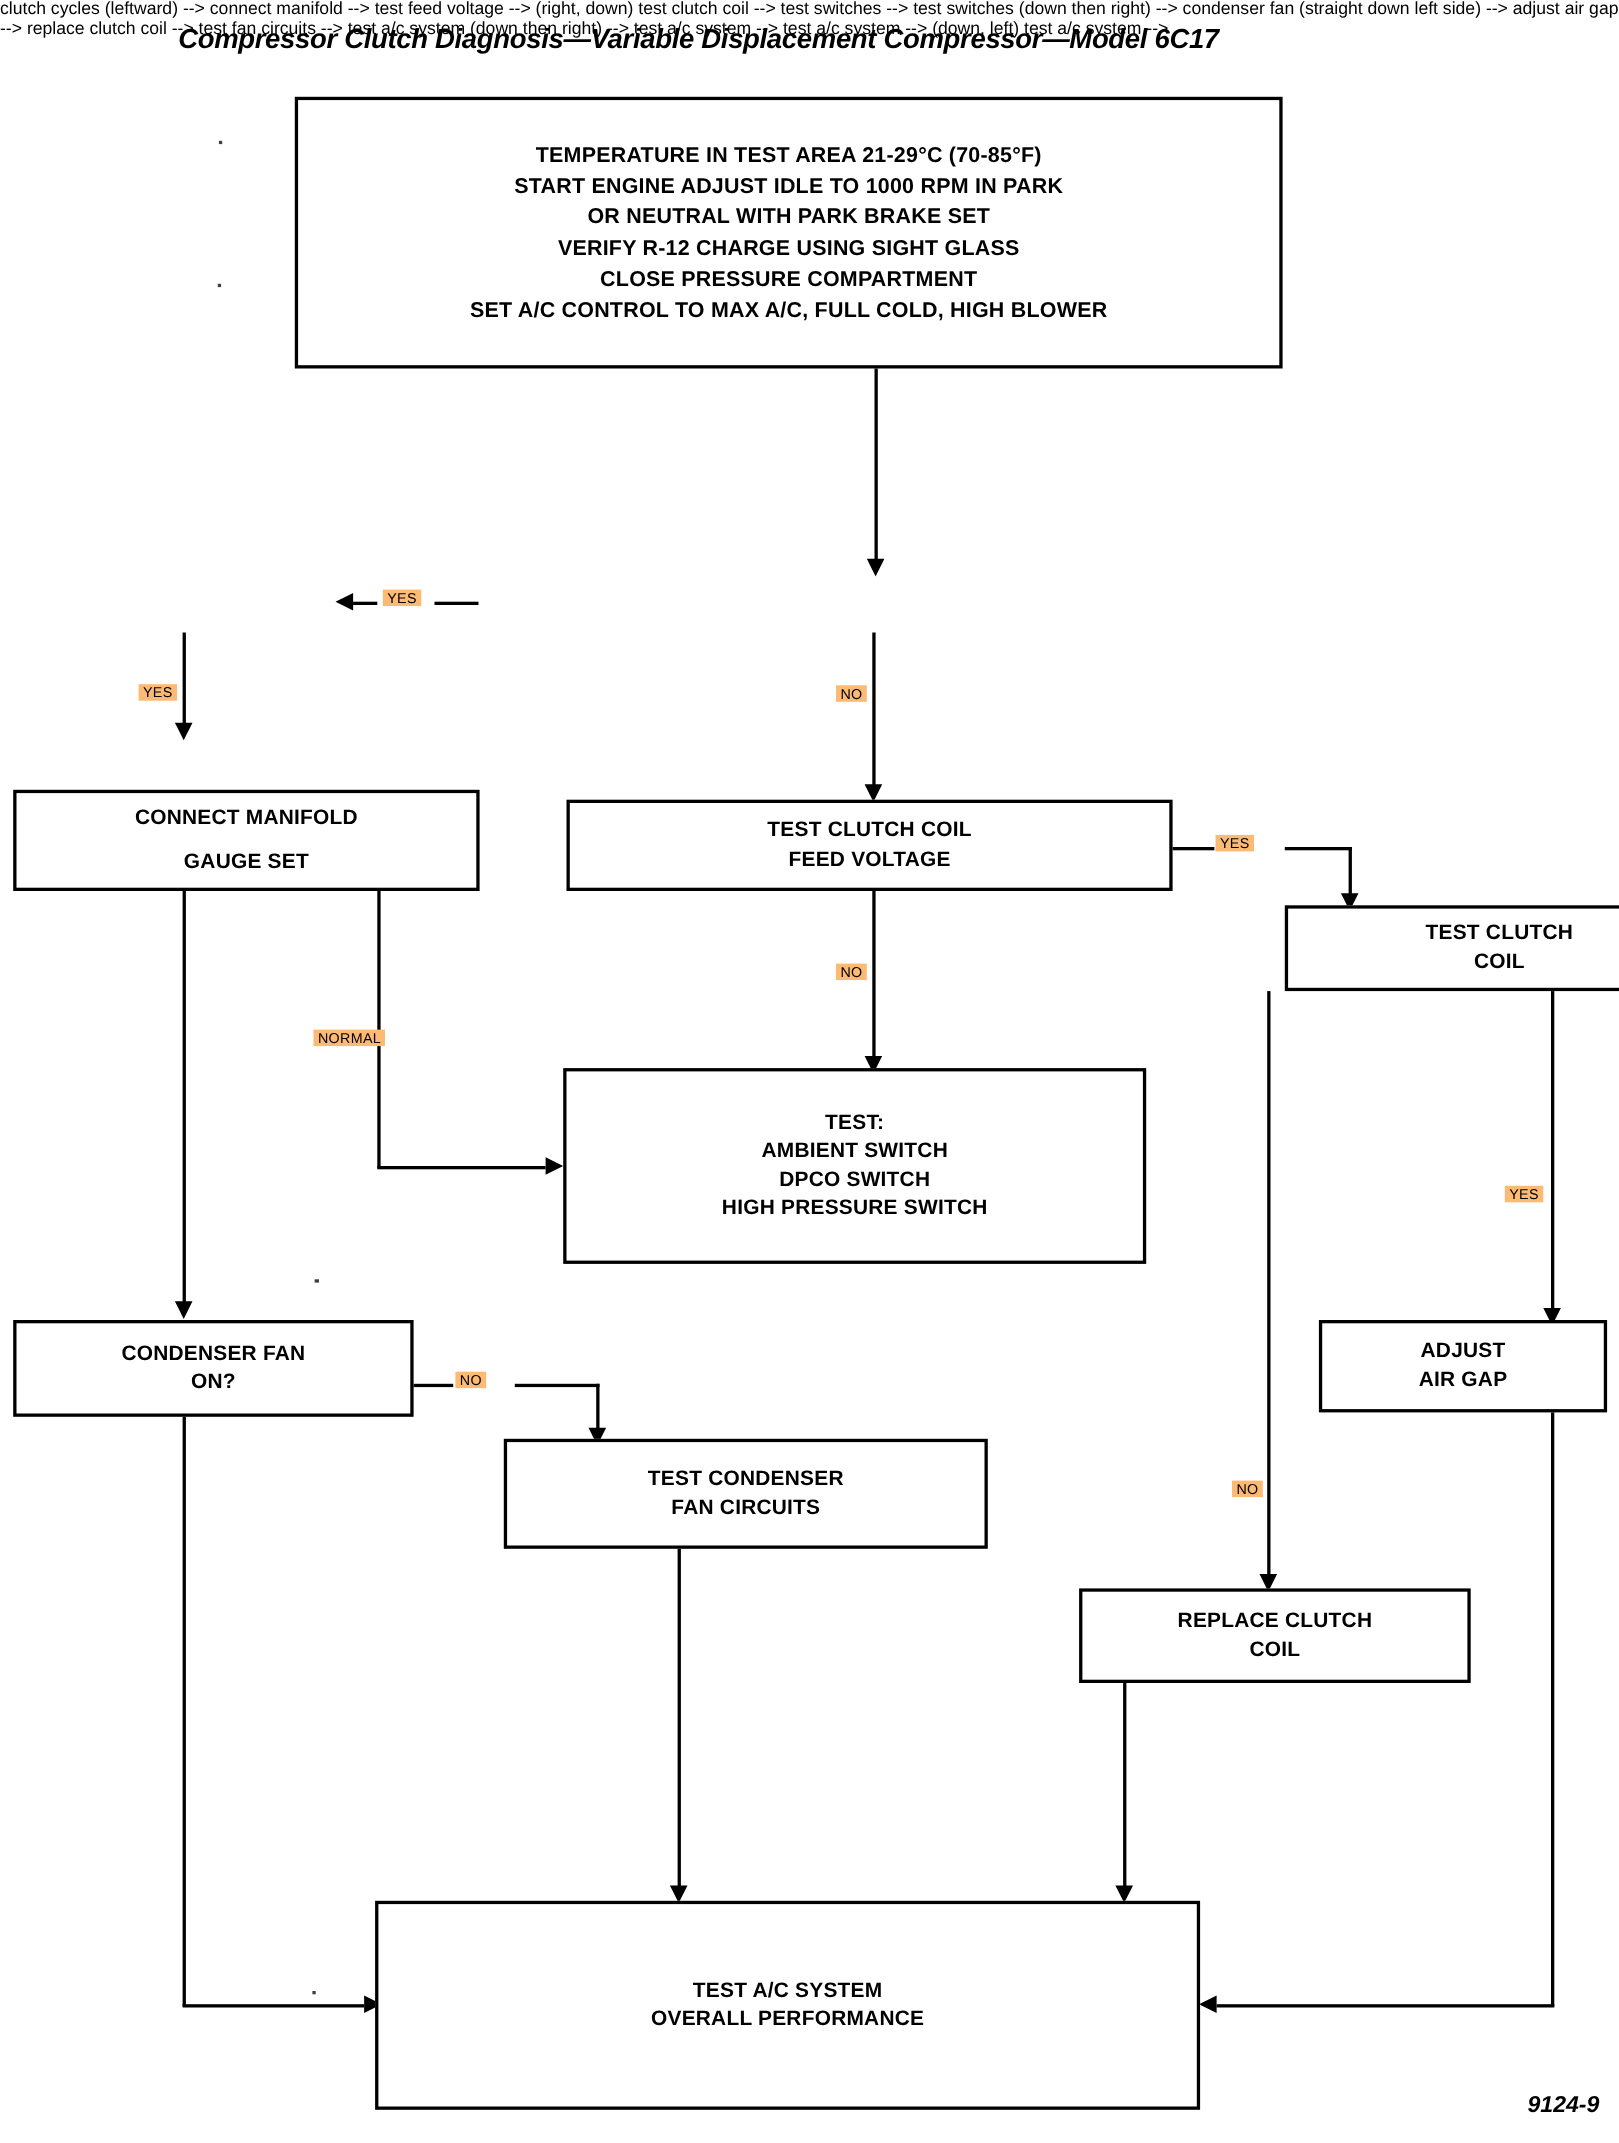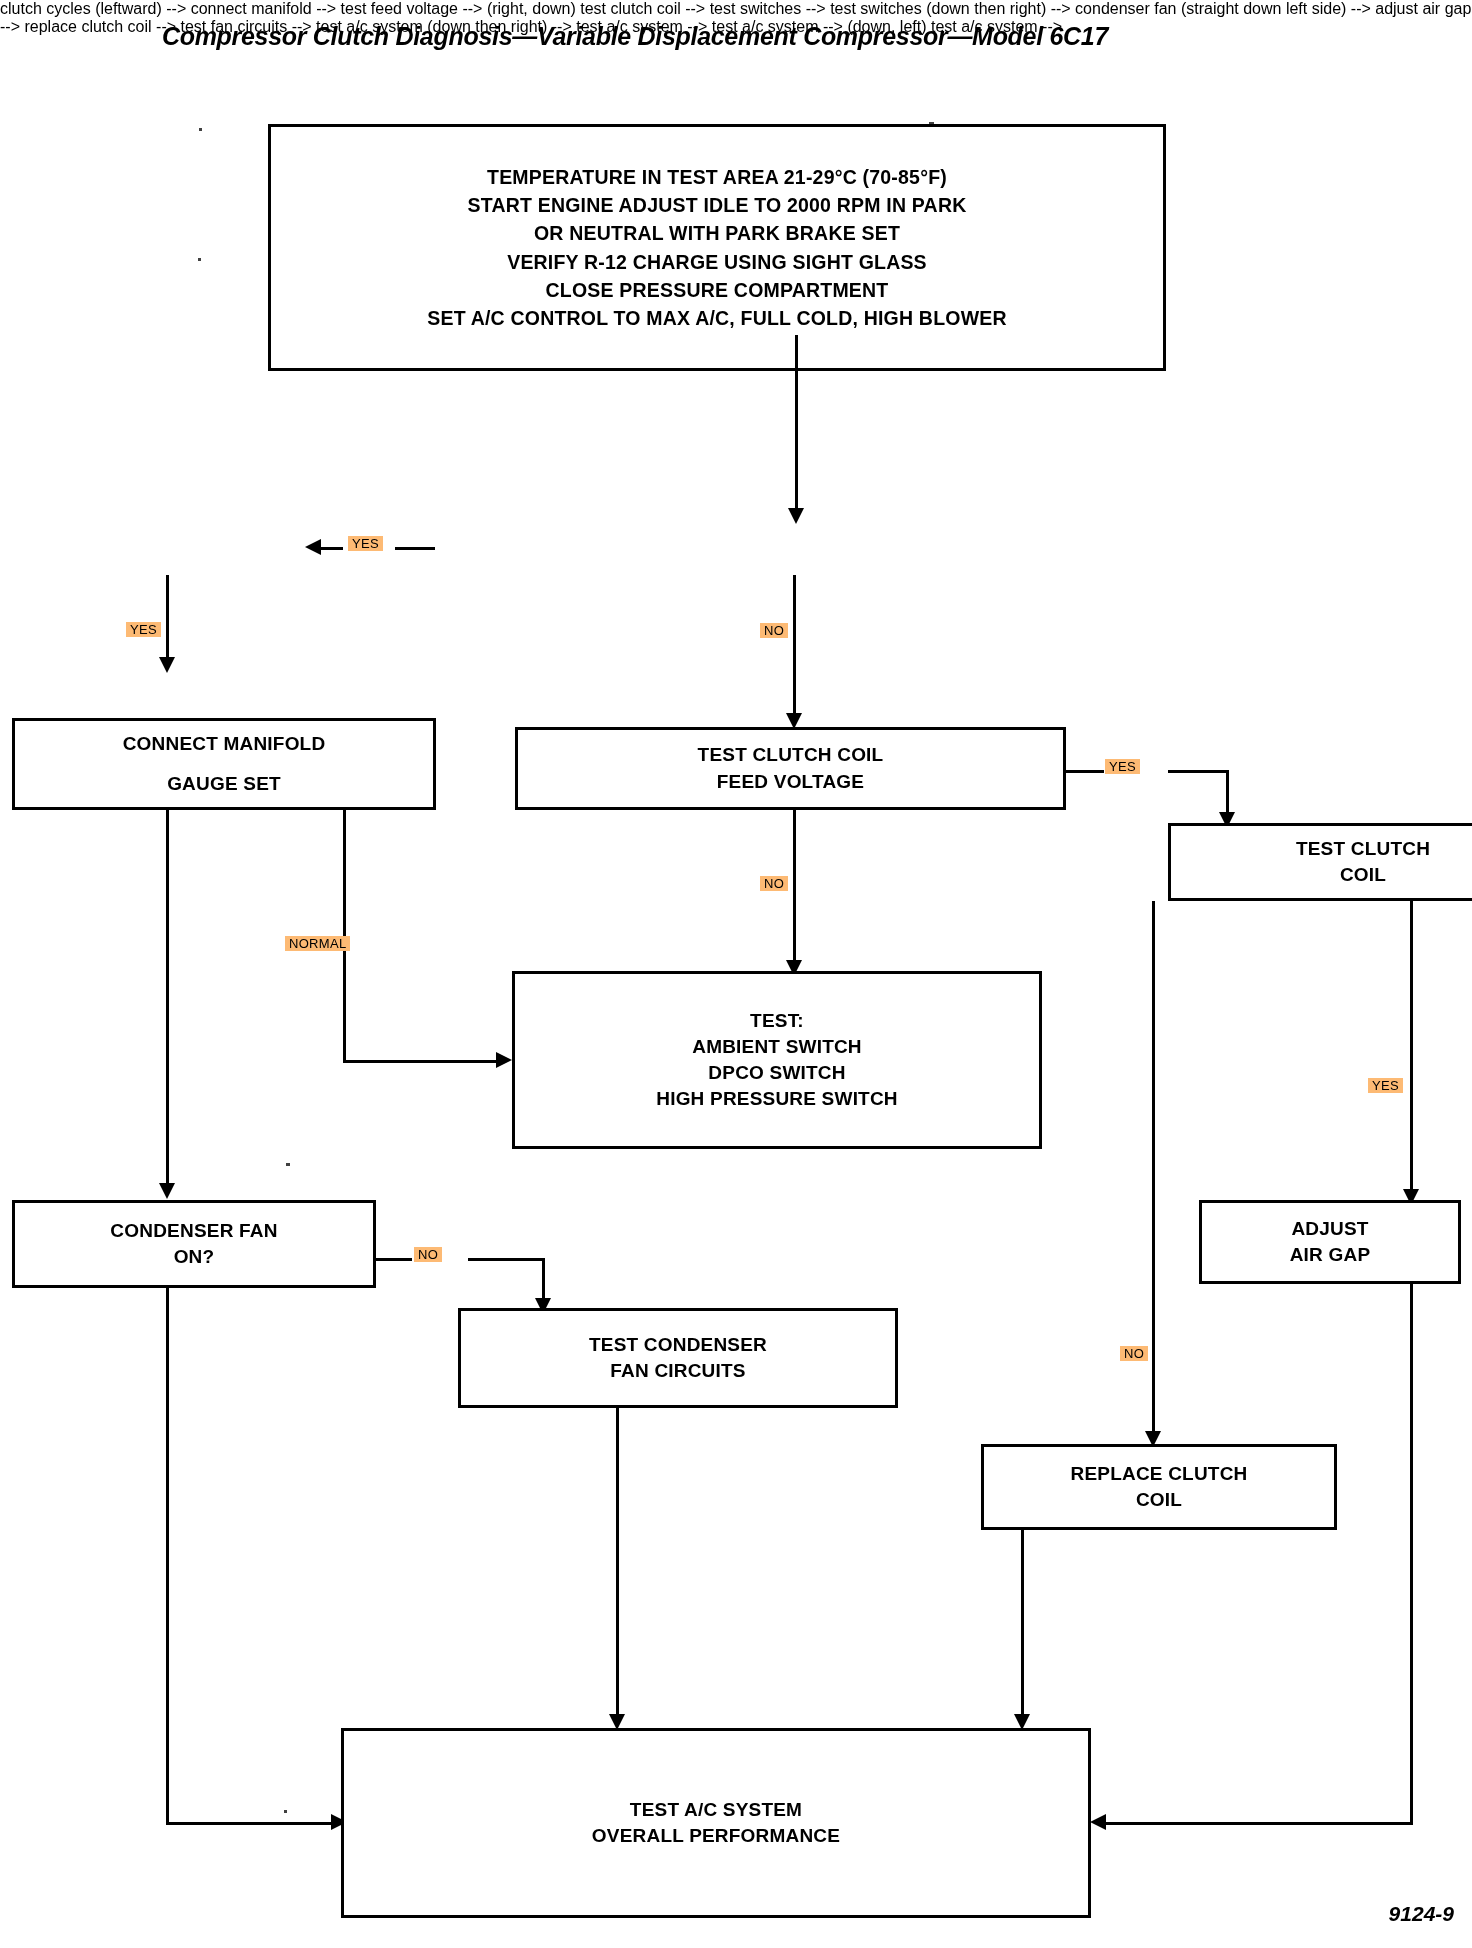--- a/index.html
+++ b/index.html
@@ -56,21 +56,21 @@
     justify-content: center;
     text-align: center;
     font-size: 19px;
     font-weight: bold;
     letter-spacing: 0.2px;
     line-height: 1.38;
     padding: 4px 6px;
   }
   .box .ln { display: block; white-space: nowrap; }
 
-  .box-top { font-size: 19.5px; line-height: 1.45; margin-top: 36px; }
+  .box-top { font-size: 19.5px; line-height: 1.45; }
 
   
   .ln-v, .ln-h {
     position: absolute;
     background: #000000;
   }
   .ln-v { width: 3px; }
   .ln-h { height: 3px; }
 
   
@@ -130,21 +130,21 @@
   <div class="speck" style="left:929px;top:122px;width:5px;height:2px;"></div>
   <div class="speck" style="left:392px;top:225px;"></div>
   <div class="speck" style="left:198px;top:258px;"></div>
   <div class="speck" style="left:57px;top:1283px;"></div>
   <div class="speck" style="left:284px;top:1810px;"></div>
   <div class="speck" style="left:286px;top:1163px;width:4px;height:3px;"></div>
 
   
   <div class="box box-top" style="left:268px;top:88px;width:898px;height:247px;">
     <span class="ln">TEMPERATURE IN TEST AREA 21-29°C (70-85°F)</span>
-    <span class="ln">START ENGINE ADJUST IDLE TO 2000 RPM IN PARK</span>
+    <span class="ln">START ENGINE ADJUST IDLE TO 1000 RPM IN PARK</span>
     <span class="ln">OR NEUTRAL WITH PARK BRAKE SET</span>
     <span class="ln">VERIFY R-12 CHARGE USING SIGHT GLASS</span>
     <span class="ln">CLOSE PRESSURE COMPARTMENT</span>
     <span class="ln">SET A/C CONTROL TO MAX A/C, FULL COLD, HIGH BLOWER</span>
   </div>
 
   
   <div class="ln-v" style="left:795px;top:335px;height:183px;"></div>
   <div class="arr arr-down" style="left:788px;top:508px;"></div>
 

